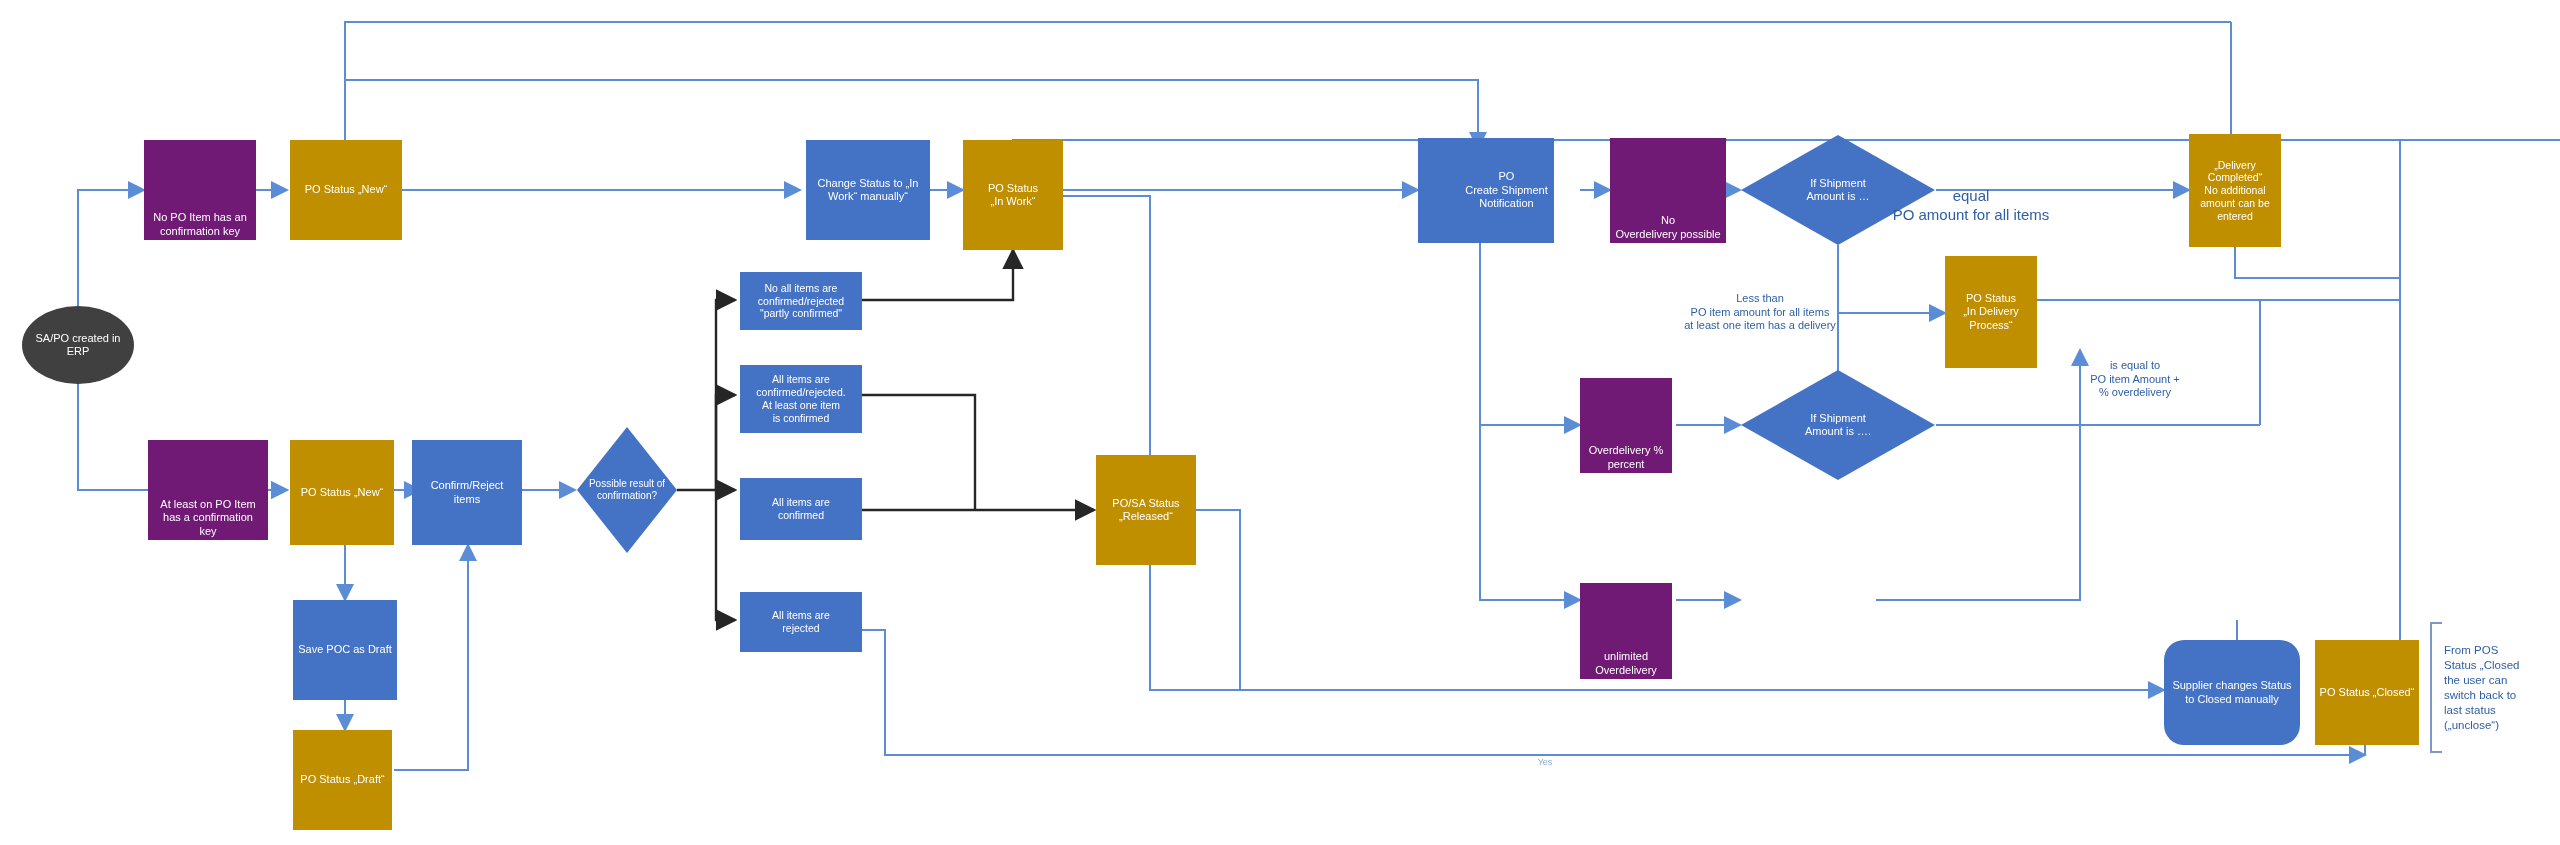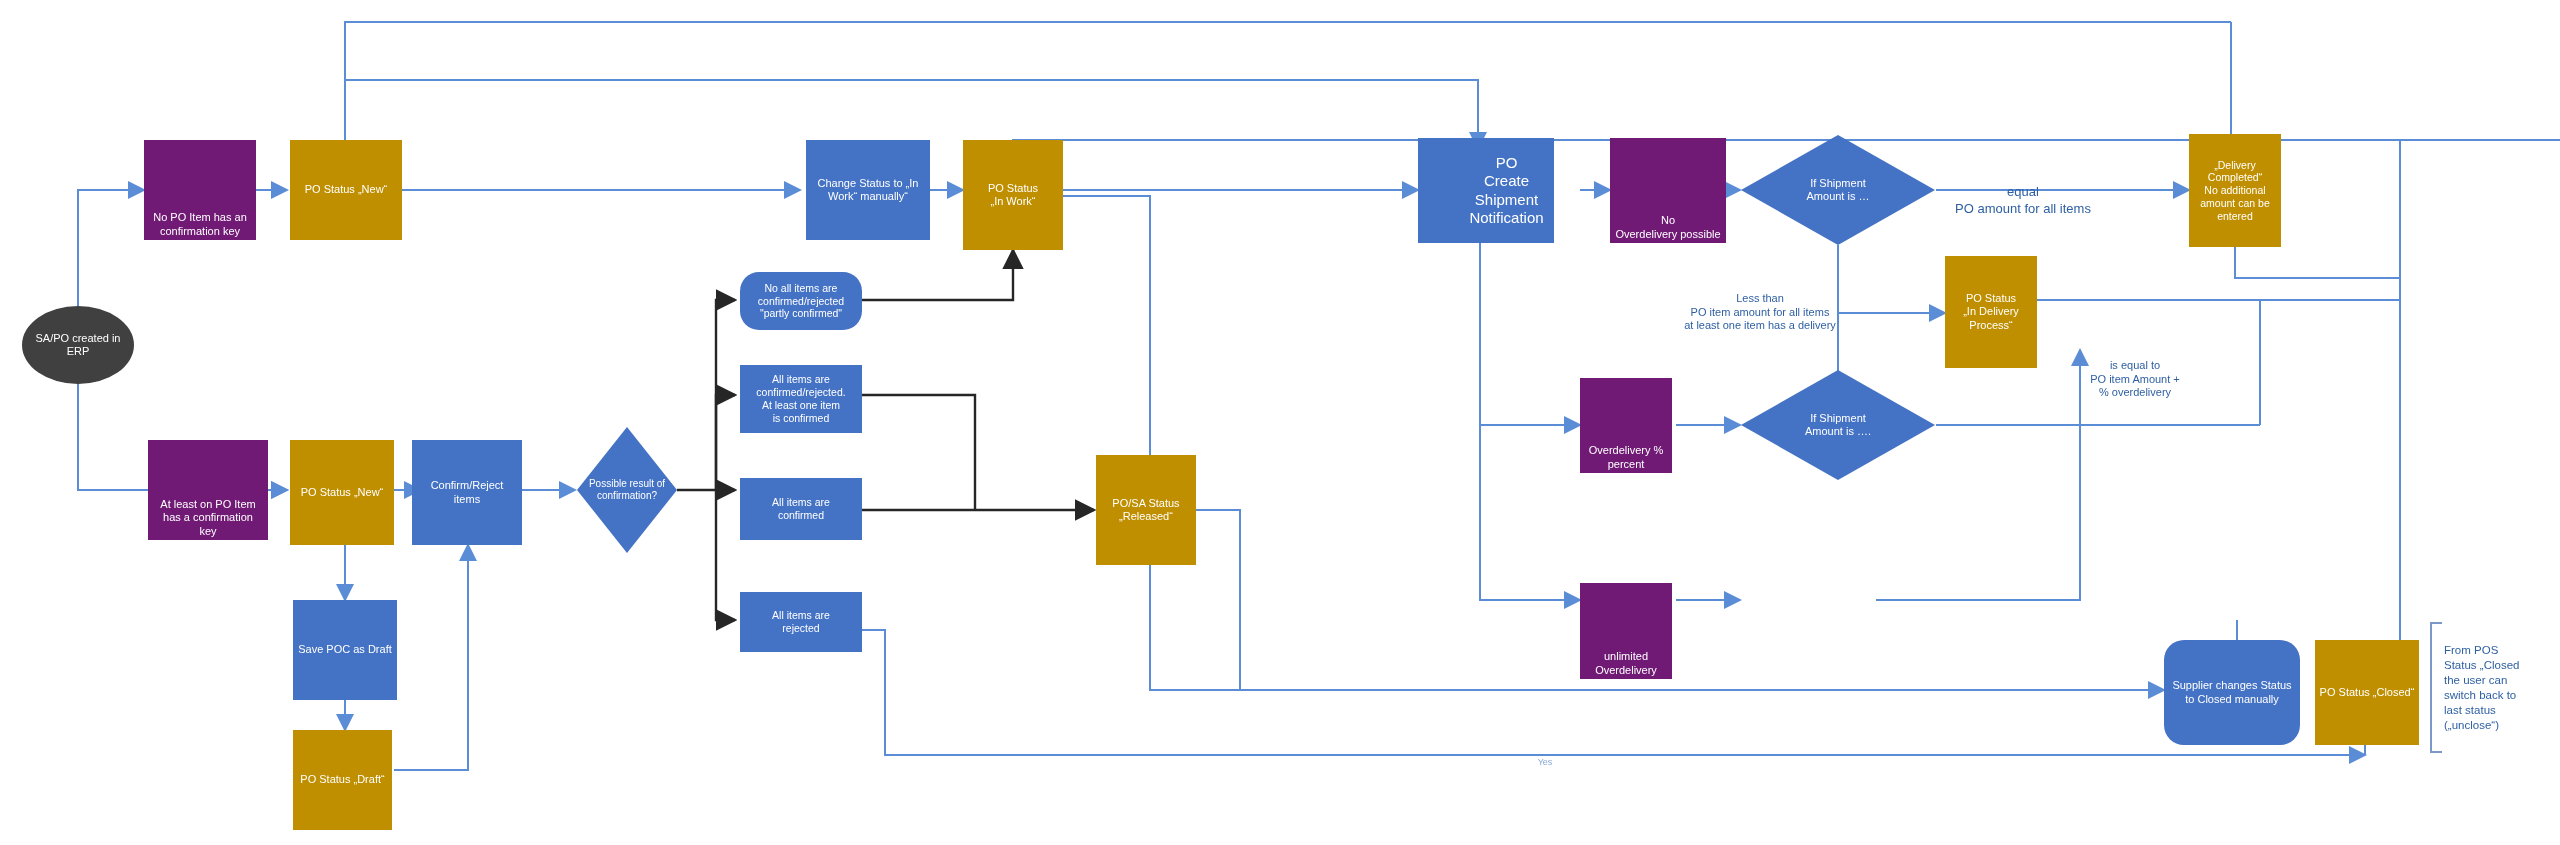--- a/index.html
+++ b/index.html
@@ -165,21 +165,21 @@
   <div class="diamond" style="left:575px;top:425px;width:104px;height:130px;">
     <svg width="104" height="130" viewBox="0 0 104 130">
       <polygon points="52,2 102,65 52,128 2,65" fill="#4472C4"></polygon>
     </svg>
     <div class="dlabel" style="font-size:10px;">
       <span style="white-space:pre-line">Possible result of
 confirmation?</span>
     </div>
   </div>
 
-  <div class="node n-blue" style="left:740px;top:272px;width:122px;height:58px;font-size:10.5px;border-radius:19px;">
+  <div class="node n-blue" style="left:740px;top:272px;width:122px;height:58px;font-size:10.5px;">
     <span style="white-space:pre-line">No all items are
 confirmed/rejected
 "partly confirmed"</span>
   </div>
 
   <div class="node n-blue" style="left:740px;top:365px;width:122px;height:68px;font-size:10.5px;">
     <span style="white-space:pre-line">All items are
 confirmed/rejected.
 At least one item
 is confirmed</span>
@@ -193,21 +193,21 @@
   <div class="node n-blue" style="left:740px;top:592px;width:122px;height:60px;font-size:10.5px;">
     <span style="white-space:pre-line">All items are
 rejected</span>
   </div>
 
   <div class="node n-gold" style="left:1096px;top:455px;width:100px;height:110px;font-size:11px;">
     <span style="white-space:pre-line">PO/SA Status
 „Released“</span>
   </div>
 
-  <div class="node n-blue" style="left:1418px;top:138px;width:136px;height:105px;font-size:15px;padding-left:45px;">
+  <div class="node n-blue" style="left:1418px;top:138px;width:136px;height:105px;font-size:11px;padding-left:45px;">
     <span style="white-space:pre-line">PO
 Create Shipment
 Notification</span>
   </div>
 
   <div class="node n-grey" style="left:1610px;top:138px;width:116px;height:105px;font-size:11px;">
     <span style="white-space:pre-line">No
 Overdelivery possible</span>
   </div>
 
@@ -258,21 +258,21 @@
 
   <div class="node n-blue" style="left:2164px;top:640px;width:136px;height:105px;font-size:11px;border-radius:20px;">
     <span style="white-space:pre-line">Supplier changes Status
 to Closed manually</span>
   </div>
 
   <div class="node n-gold" style="left:2315px;top:640px;width:104px;height:105px;font-size:11px;">
     <span style="white-space:pre-line">PO Status „Closed“</span>
   </div>
 
-  <div class="edge-label" style="left:1908px;top:168px;width:230px;font-size:13px;">
+  <div class="edge-label" style="left:1856px;top:168px;width:230px;font-size:15px;">
     <span>equal
 PO amount for all items</span>
   </div>
 
   <div class="edge-label" style="left:1610px;top:278px;width:300px;font-size:11px;">
     <span>Less than
 PO item amount for all items
 at least one item has a delivery</span>
   </div>
 

